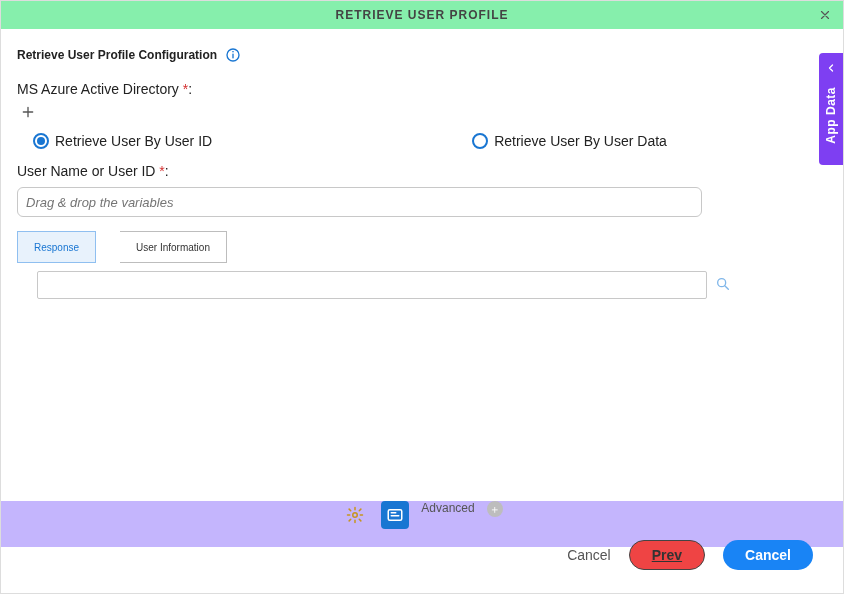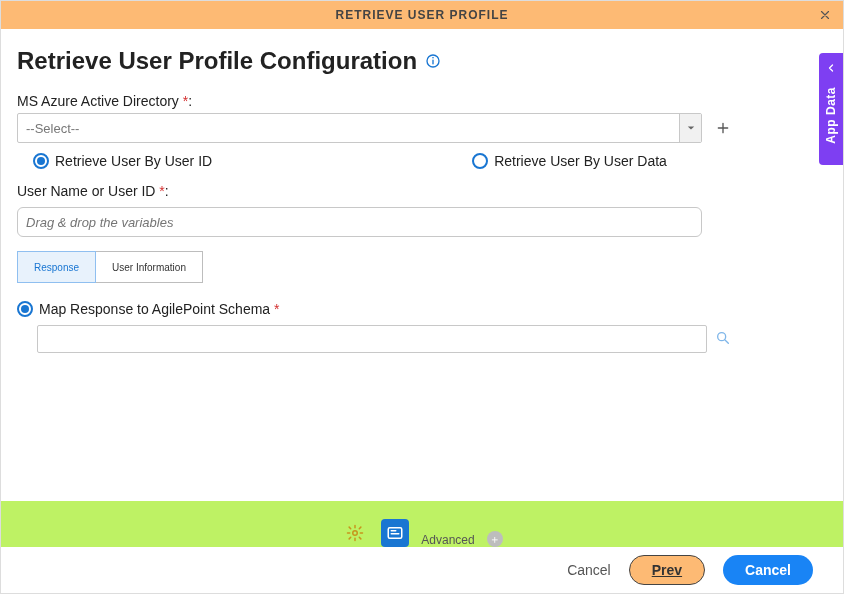--- a/index.html
+++ b/index.html
@@ -1,34 +1,34 @@
 <!DOCTYPE html>
 <html><head>
 <meta charset="utf-8">
 <style>
   * { box-sizing: border-box; }
   html, body { margin: 0; padding: 0; font-family: Arial, Helvetica, sans-serif; font-size: 14px; color: #333; background: #fff; }
   .app { width: 844px; height: 594px; position: relative; background: #fff; border: 1px solid #ddd; overflow: hidden; }
 
   
-  .header { height: 28px; background: #fdba74; display: flex; align-items: center; justify-content: center; position: relative; }
+  .header { height: 28px; background: #86efac; display: flex; align-items: center; justify-content: center; position: relative; }
   .header-title { font-size: 12px; letter-spacing: 1px; font-weight: 600; color: #444; }
   .close-icon { position: absolute; right: 8px; top: 4px; width: 20px; height: 20px; display:flex; align-items:center; justify-content:center; cursor:pointer; color:#555;}
   .close-icon svg { width:14px; height:14px; }
 
   
   .side-tab { position:absolute; right:0; top:52px; width:24px; height:112px; background:#7e3ff2; color:#fff; border-top-left-radius:4px; border-bottom-left-radius:4px; display:flex; flex-direction:column; align-items:center; justify-content:flex-start; padding-top:8px; cursor:pointer;}
   .side-tab .chev { margin-bottom:10px; }
   .side-tab .chev svg { width:12px; height:12px; }
   .side-tab .label { writing-mode: vertical-rl; transform: rotate(180deg); font-size:12px; font-weight:600; letter-spacing:0.5px;}
 
   
   .content { padding: 18px 16px 0 16px; }
   .page-title-row { display:flex; align-items:center; gap:8px; margin-bottom:18px;}
-  .page-title { font-size:24px; font-weight:700; color:#222;}
+  .page-title { font-size:12px; font-weight:700; color:#222;}
   .info-icon svg { width:16px; height:16px; }
   .info-icon { color:#1976d2; cursor:pointer; display:flex; }
 
   .field-label { font-size:14px; color:#222; margin-bottom:4px; }
   .req { color:#d32f2f; }
 
   .select-row { display:flex; align-items:center; gap:10px; margin-bottom:10px;}
   .select-control { flex:0 0 685px; height:30px; border:1px solid #c8c8c8; border-radius:2px; display:flex; align-items:stretch; background:#fff;}
   .select-text { flex:1; padding:4px 8px; color:#777; font-size:13px; display:flex; align-items:center;}
   .select-arrow { width:22px; border-left:1px solid #c8c8c8; background:#f1f1f1; display:flex; align-items:center; justify-content:center;}
@@ -40,42 +40,42 @@
   .radio-item { display:flex; align-items:center; gap:6px; cursor:pointer;}
   .radio-outer { width:16px; height:16px; border-radius:50%; border:2px solid #1976d2; display:flex; align-items:center; justify-content:center;}
   .radio-inner { width:8px; height:8px; border-radius:50%; background:#1976d2;}
   .radio-label { font-size:14px; color:#222;}
 
   .text-input { width:685px; height:30px; border:1px solid #c8c8c8; border-radius:6px; padding:4px 8px; font-size:13px; font-style:italic; color:#aaa; margin-top:4px; margin-bottom:14px;}
 
   .tab-row { display:flex; }
   .tab { height:32px; padding:0 16px; border:1px solid #bdbdbd; display:flex; align-items:center; font-size:10px; cursor:pointer; background:#fff; color:#333;}
   .tab.active { background:#e8f2fc; border-color:#8fbff0; color:#1976d2;}
-  .tab + .tab { border-left:none; }
+  .tab + .tab { border-left:none;margin-left:24px; }
 
   .map-row { display:flex; align-items:center; gap:6px; margin-top:18px;}
   .map-input-row { display:flex; align-items:center; gap:8px; margin-top:8px; padding-left:20px;}
   .map-input { width:670px; height:28px; border:1px solid #c8c8c8; border-radius:2px; padding:4px 8px; font-size:13px;}
   .search-icon { color:#7fb6e9; cursor:pointer;}
   .search-icon svg { width:16px; height:16px;}
 
   
-  .toolbar { position:absolute; left:0; right:0; bottom:46px; height:46px; background:#bef264; display:flex; align-items:flex-end; justify-content:center; gap:12px;}
+  .toolbar { position:absolute; left:0; right:0; bottom:46px; height:46px; background:#c4b5fd; display:flex; align-items:flex-start; justify-content:center; gap:12px;}
   .tool-icon { width:28px; height:28px; display:flex; align-items:center; justify-content:center; cursor:pointer; border-radius:4px;}
   .tool-icon.gear { color:#c7951d;}
   .tool-icon.card { background:#1976d2; color:#fff;}
   .tool-icon svg { width:18px; height:18px;}
   .adv-label { font-size:12px; color:#555;}
   .adv-plus { width:16px; height:16px; border-radius:50%; background:#bdbdbd; color:#fff; display:flex; align-items:center; justify-content:center; font-size:11px; cursor:pointer; line-height:1;}
 
   
-  .footer { position:absolute; left:0; right:0; bottom:0; height:46px; display:flex; align-items:center; justify-content:flex-end; gap:18px; padding-right:30px;}
+  .footer { position:absolute; left:0; right:0; bottom:15px; height:46px; display:flex; align-items:center; justify-content:flex-end; gap:18px; padding-right:30px;}
   .btn-cancel { color:#555; font-size:14px; cursor:pointer;}
   .btn { height:30px; padding:0 22px; border-radius:16px; font-size:14px; font-weight:600; cursor:pointer; display:flex; align-items:center; justify-content:center;}
-  .btn-prev { border:1.5px solid #444; color:#333; background:#fdba74;text-decoration:underline;}
+  .btn-prev { border:1.5px solid #444; color:#333; background:#ef4444;text-decoration:underline;}
   .btn-finish { border:none; background:#1984f5; color:#fff;}
 </style>
 </head>
 <body>
 
 <div class="app">
 
   <div class="header">
     <span class="header-title">RETRIEVE USER PROFILE</span>
     <span class="close-icon">
@@ -104,28 +104,20 @@
             <rect x="11" y="10" width="2" height="7" fill="currentColor"></rect>
             <rect x="11" y="6" width="2" height="2" fill="currentColor"></rect>
           </svg>
       </span>
     </div>
 
     <div class="field-label">
       <span>MS Azure Active Directory </span><span class="req">*</span><span>:</span>
     </div>
     <div class="select-row">
-      <div class="select-control">
-        <div class="select-text">--Select--</div>
-        <div class="select-arrow">
-          <svg viewBox="0 0 10 10">
-              <path d="M1 3l4 4 4-4z"></path>
-            </svg>
-        </div>
-      </div>
       <span class="plus-btn">
         <svg viewBox="0 0 24 24">
             <path d="M12 5v14M5 12h14" stroke="currentColor" stroke-width="2" stroke-linecap="round"></path>
           </svg>
       </span>
     </div>
 
     <div class="radio-row">
       <div class="radio-item">
         <span class="radio-outer">
@@ -146,28 +138,20 @@
 
     <div class="tab-row">
       <div class="tab active">
           <span>Response</span>
         </div>
       <div class="tab">
           <span>User Information</span>
         </div>
     </div>
 
-    <div class="map-row">
-      <div class="radio-item">
-        <span class="radio-outer">
-            <span class="radio-inner"></span>
-          </span>
-        <span class="radio-label"><span>Map Response to AgilePoint Schema </span><span class="req">*</span></span>
-      </div>
-    </div>
     <div class="map-input-row">
       <input class="map-input" style="">
       <span class="search-icon">
         <svg viewBox="0 0 24 24">
             <circle cx="10" cy="10" r="6" stroke="currentColor" stroke-width="2" fill="none"></circle>
             <path d="M15 15l5 5" stroke="currentColor" stroke-width="2" stroke-linecap="round"></path>
           </svg>
       </span>
     </div>
 

